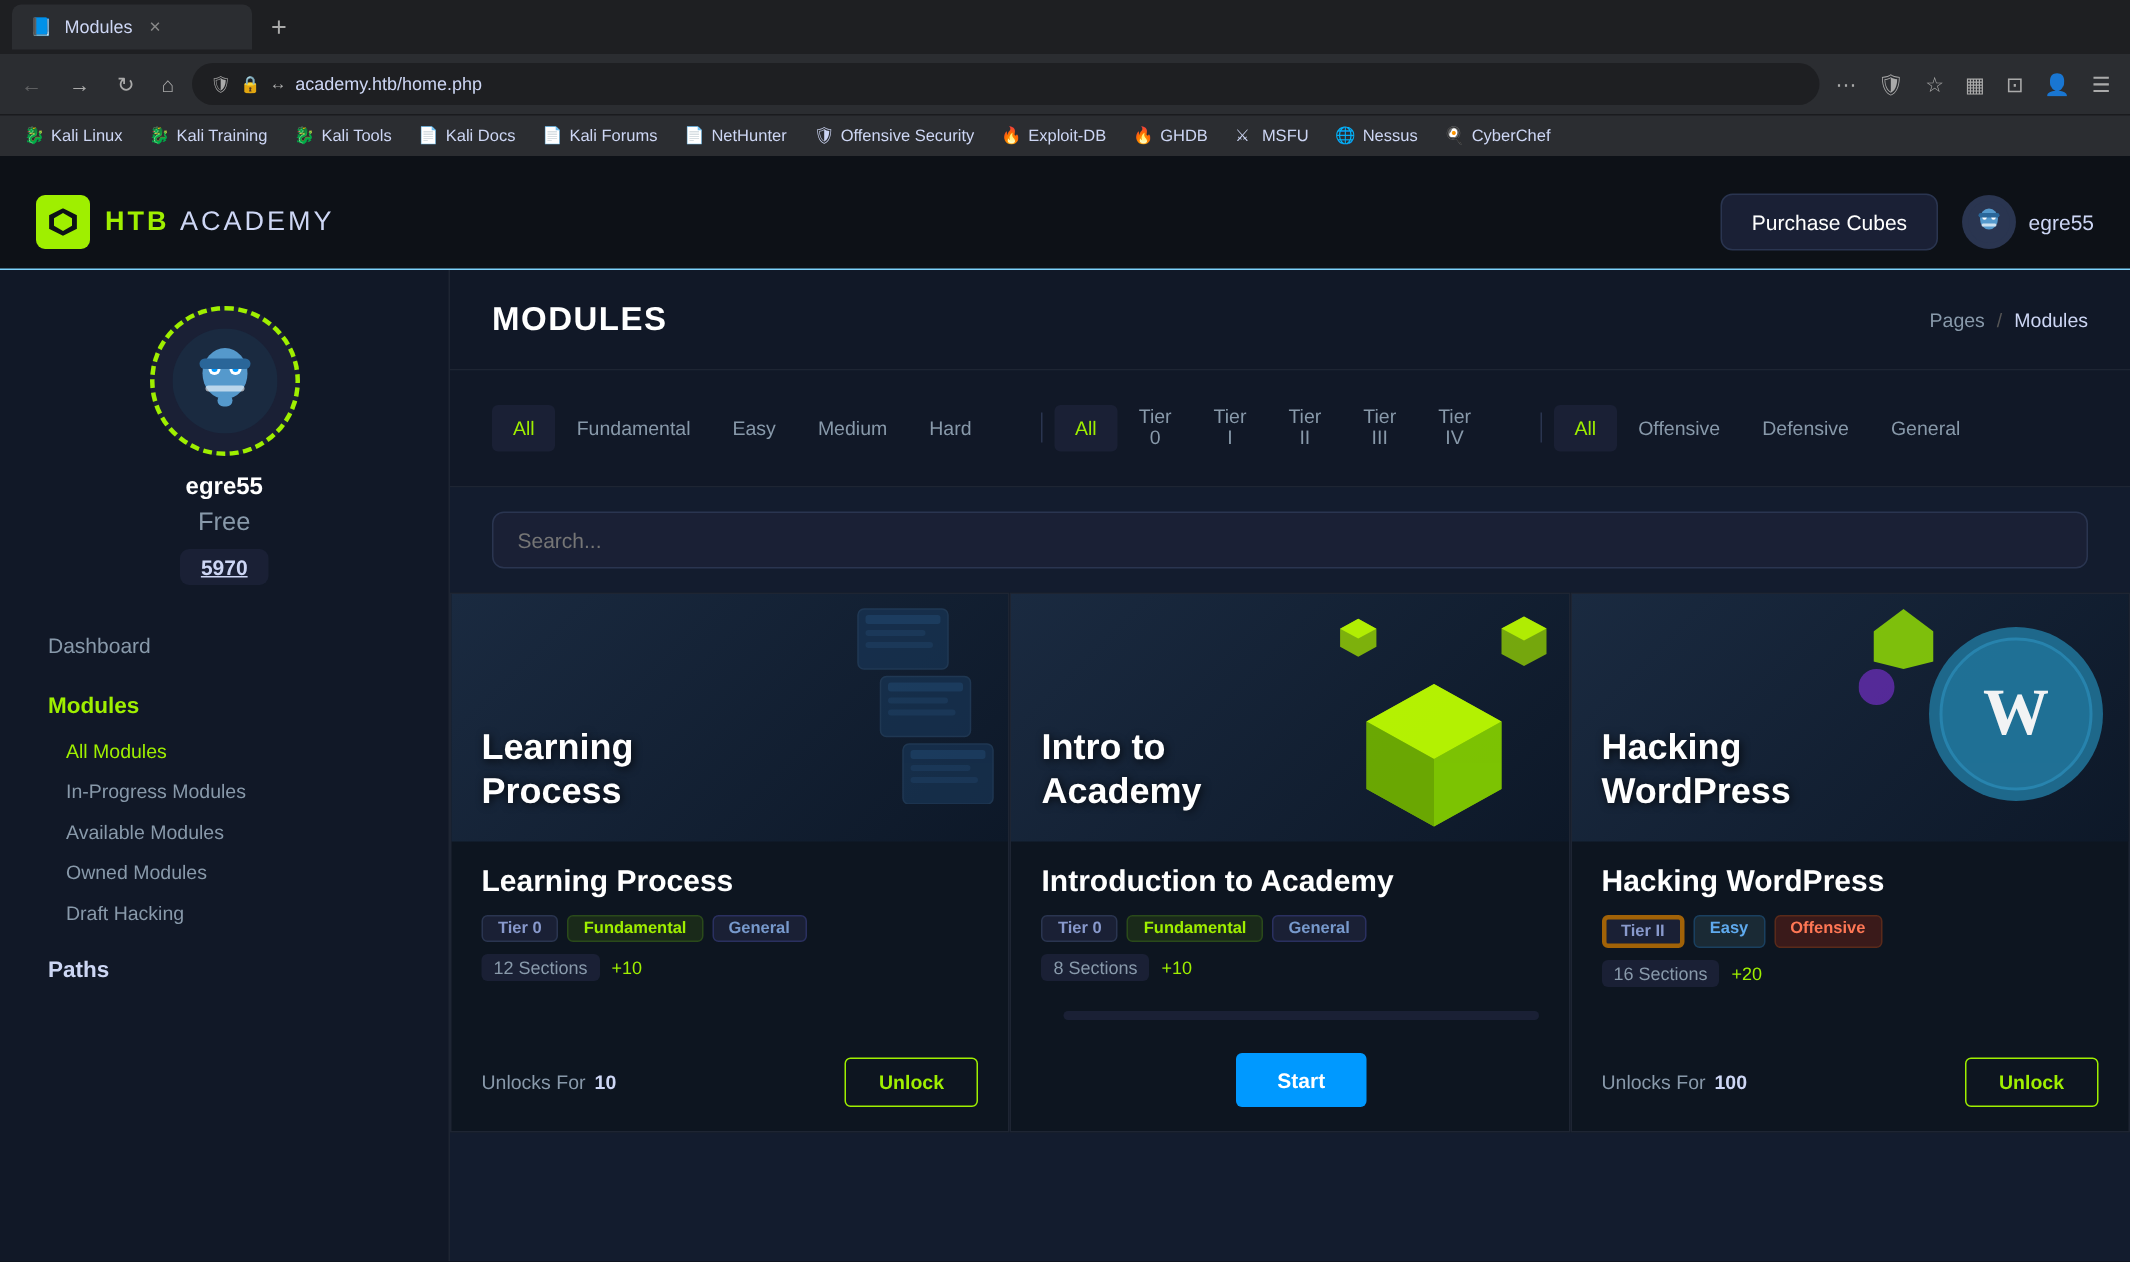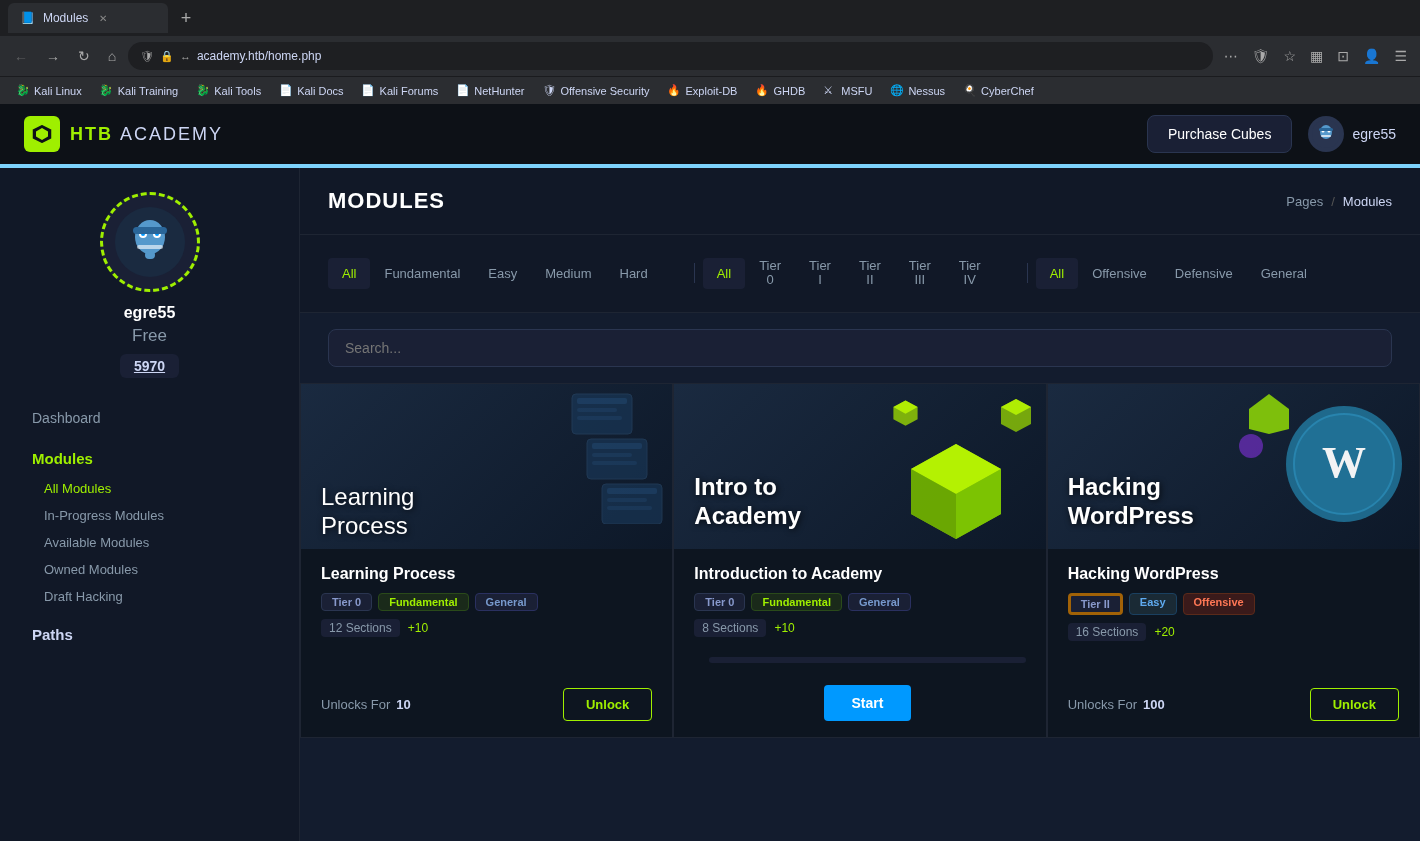--- a/index.html
+++ b/index.html
@@ -22,21 +22,21 @@
 
     
     .bookmarks-bar { display: flex; align-items: center; height: 28px; background: #2b2d31; padding: 0 8px; gap: 2px; border-top: 1px solid #1a1b1e; overflow: hidden; }
     .bookmark { display: flex; align-items: center; gap: 4px; padding: 2px 8px; border-radius: 4px; font-size: 11px; color: #cdd6f4; cursor: pointer; white-space: nowrap; }
     .bookmark .bk-icon { width: 14px; height: 14px; font-size: 11px; }
 
     
     .app-wrapper { display: flex; flex-direction: column; height: calc(841px - 104px); background: #0d1117; }
 
     
-    .app-header { display: flex; align-items: center; justify-content: space-between; background: #0d1117; padding: 0 24px; height: 64px; border-bottom: 4px solid #7dd3fc; }
+    .app-header { display: flex; align-items: center; justify-content: space-between; background: #0d1117; padding: 0 24px; height: 64px; border-bottom: 1px solid #7dd3fc; margin-top: 12px; }
     .logo-area { display: flex; align-items: center; gap: 10px; }
     .logo-box { width: 36px; height: 36px; background: #9fef00; border-radius: 6px; display: flex; align-items: center; justify-content: center; }
     .logo-box svg { width: 24px; height: 24px; }
     .logo-text { font-size: 18px; font-weight: 700; color: #fff; letter-spacing: 2px; }
     .logo-text span { color: #9fef00; }
     .header-right { display: flex; align-items: center; gap: 16px; }
     .purchase-btn { background: #1a2035; color: #fff; border: 1px solid #2a3550; border-radius: 8px; padding: 10px 20px; font-size: 14px; cursor: pointer; font-weight: 500; }
     .user-avatar { display: flex; align-items: center; gap: 8px; cursor: pointer; }
     .avatar-circle { width: 36px; height: 36px; border-radius: 50%; background: #2a3550; display: flex; align-items: center; justify-content: center; overflow: hidden; }
     .username { font-size: 14px; color: #cdd6f4; }
@@ -78,21 +78,21 @@
     .search-input { width: 100%; background: #1a2035; border: 1px solid #2a3550; border-radius: 8px; padding: 10px 16px; color: #8899aa; font-size: 14px; outline: none; }
 
     
     .modules-grid { display: grid; grid-template-columns: repeat(3, 1fr); gap: 0; padding: 0; }
     .module-card { background: #0d1520; border: 1px solid #1e2533; display: flex; flex-direction: column; }
     .card-image { width: 100%; height: 160px; display: flex; align-items: center; justify-content: center; position: relative; overflow: hidden; }
     .card-image.learning { background: linear-gradient(135deg, #1a2a40 0%, #0d1520 100%); }
     .card-image.intro { background: linear-gradient(135deg, #1a2a40 0%, #0d1520 100%); }
     .card-image.hacking { background: linear-gradient(135deg, #1a2a40 0%, #0d1520 100%); }
     .card-body { padding: 16px 20px 0; flex: 1; }
-    .card-module-title { font-size: 16px; font-weight: 600; color: #fff; margin-bottom: 10px; }
+    .card-module-title { font-size: 20px; font-weight: 600; color: #fff; margin-bottom: 10px; }
     .tags-row { display: flex; gap: 6px; flex-wrap: wrap; margin-bottom: 8px; }
     .tag { padding: 2px 10px; border-radius: 4px; font-size: 11px; font-weight: 600; }
     .tag-tier0 { background: #1a2035; color: #8899cc; border: 1px solid #2a3550; }
     .tag-tier2 { background: #1a2035; color: #8899cc; border: 3px solid #a16207; }
     .tag-fundamental { background: #1a2a1a; color: #9fef00; border: 1px solid #2a4a1a; }
     .tag-general { background: #1a2035; color: #7799cc; border: 1px solid #2a3060; }
     .tag-easy { background: #1a2a35; color: #5faaee; border: 1px solid #1a4060; }
     .tag-offensive { background: #3a1a1a; color: #ff7755; border: 1px solid #5a2a1a; }
     .sections-row { display: flex; align-items: center; gap: 8px; font-size: 12px; color: #8899aa; margin-bottom: 8px; }
     .sections-badge { background: #1a2035; border-radius: 4px; padding: 2px 8px; font-size: 12px; color: #8899aa; }
@@ -325,21 +325,21 @@
               <rect x="85" y="32" width="45" height="4" rx="2" fill="#2a5a8c" opacity="0.5"></rect>
               <rect x="95" y="55" width="60" height="40" rx="4" fill="#1a3a5c" stroke="#2a4a6c" stroke-width="1"></rect>
               <rect x="100" y="59" width="50" height="6" rx="2" fill="#2a5a8c" opacity="0.7"></rect>
               <rect x="100" y="69" width="40" height="4" rx="2" fill="#2a5a8c" opacity="0.5"></rect>
               <rect x="100" y="77" width="45" height="4" rx="2" fill="#2a5a8c" opacity="0.5"></rect>
               <rect x="110" y="100" width="60" height="40" rx="4" fill="#1a3a5c" stroke="#2a4a6c" stroke-width="1"></rect>
               <rect x="115" y="104" width="50" height="6" rx="2" fill="#2a5a8c" opacity="0.7"></rect>
               <rect x="115" y="114" width="40" height="4" rx="2" fill="#2a5a8c" opacity="0.5"></rect>
               <rect x="115" y="122" width="45" height="4" rx="2" fill="#2a5a8c" opacity="0.5"></rect>
             </svg>
-            <div style="position:absolute;left:20px;bottom:8px;font-size:24px;font-weight:400;color:#fff;line-height:1.2;text-shadow:1px 1px 6px rgba(0,0,0,0.8);">
+            <div style="position:absolute;left:20px;bottom:18px;font-size:24px;font-weight:700;color:#fff;line-height:1.2;text-shadow:1px 1px 6px rgba(0,0,0,0.8);">
               <span>Learning</span><br><span>Process</span>
             </div>
           </div>
           <div class="card-body">
             <div class="card-module-title">Learning Process</div>
             <div class="tags-row">
               <span class="tag tag-tier0">Tier 0</span>
               <span class="tag tag-fundamental">Fundamental</span>
               <span class="tag tag-general">General</span>
             </div>

